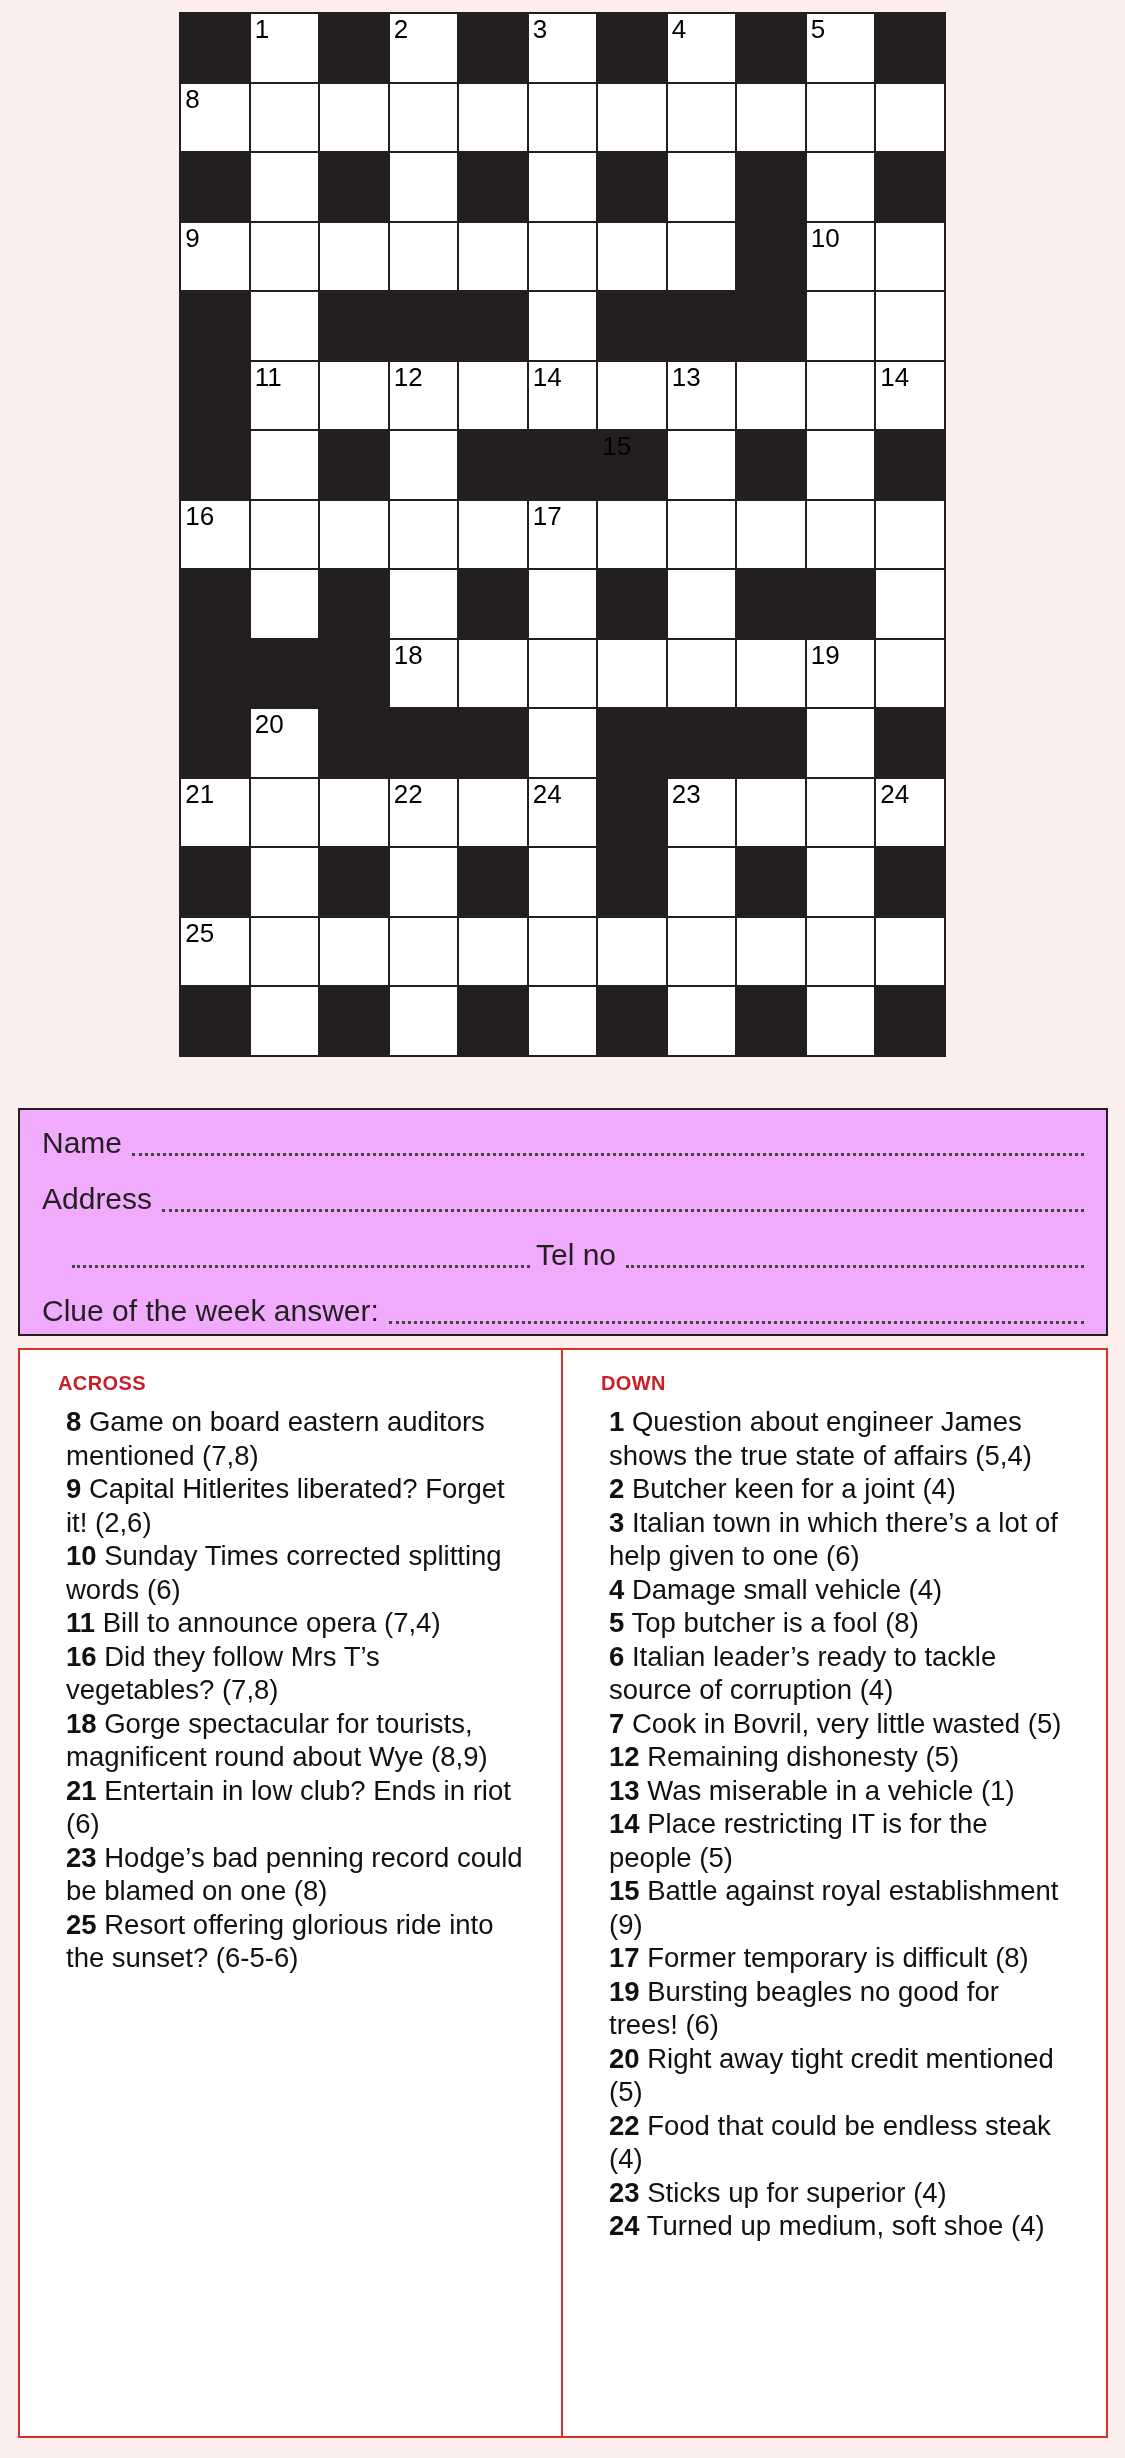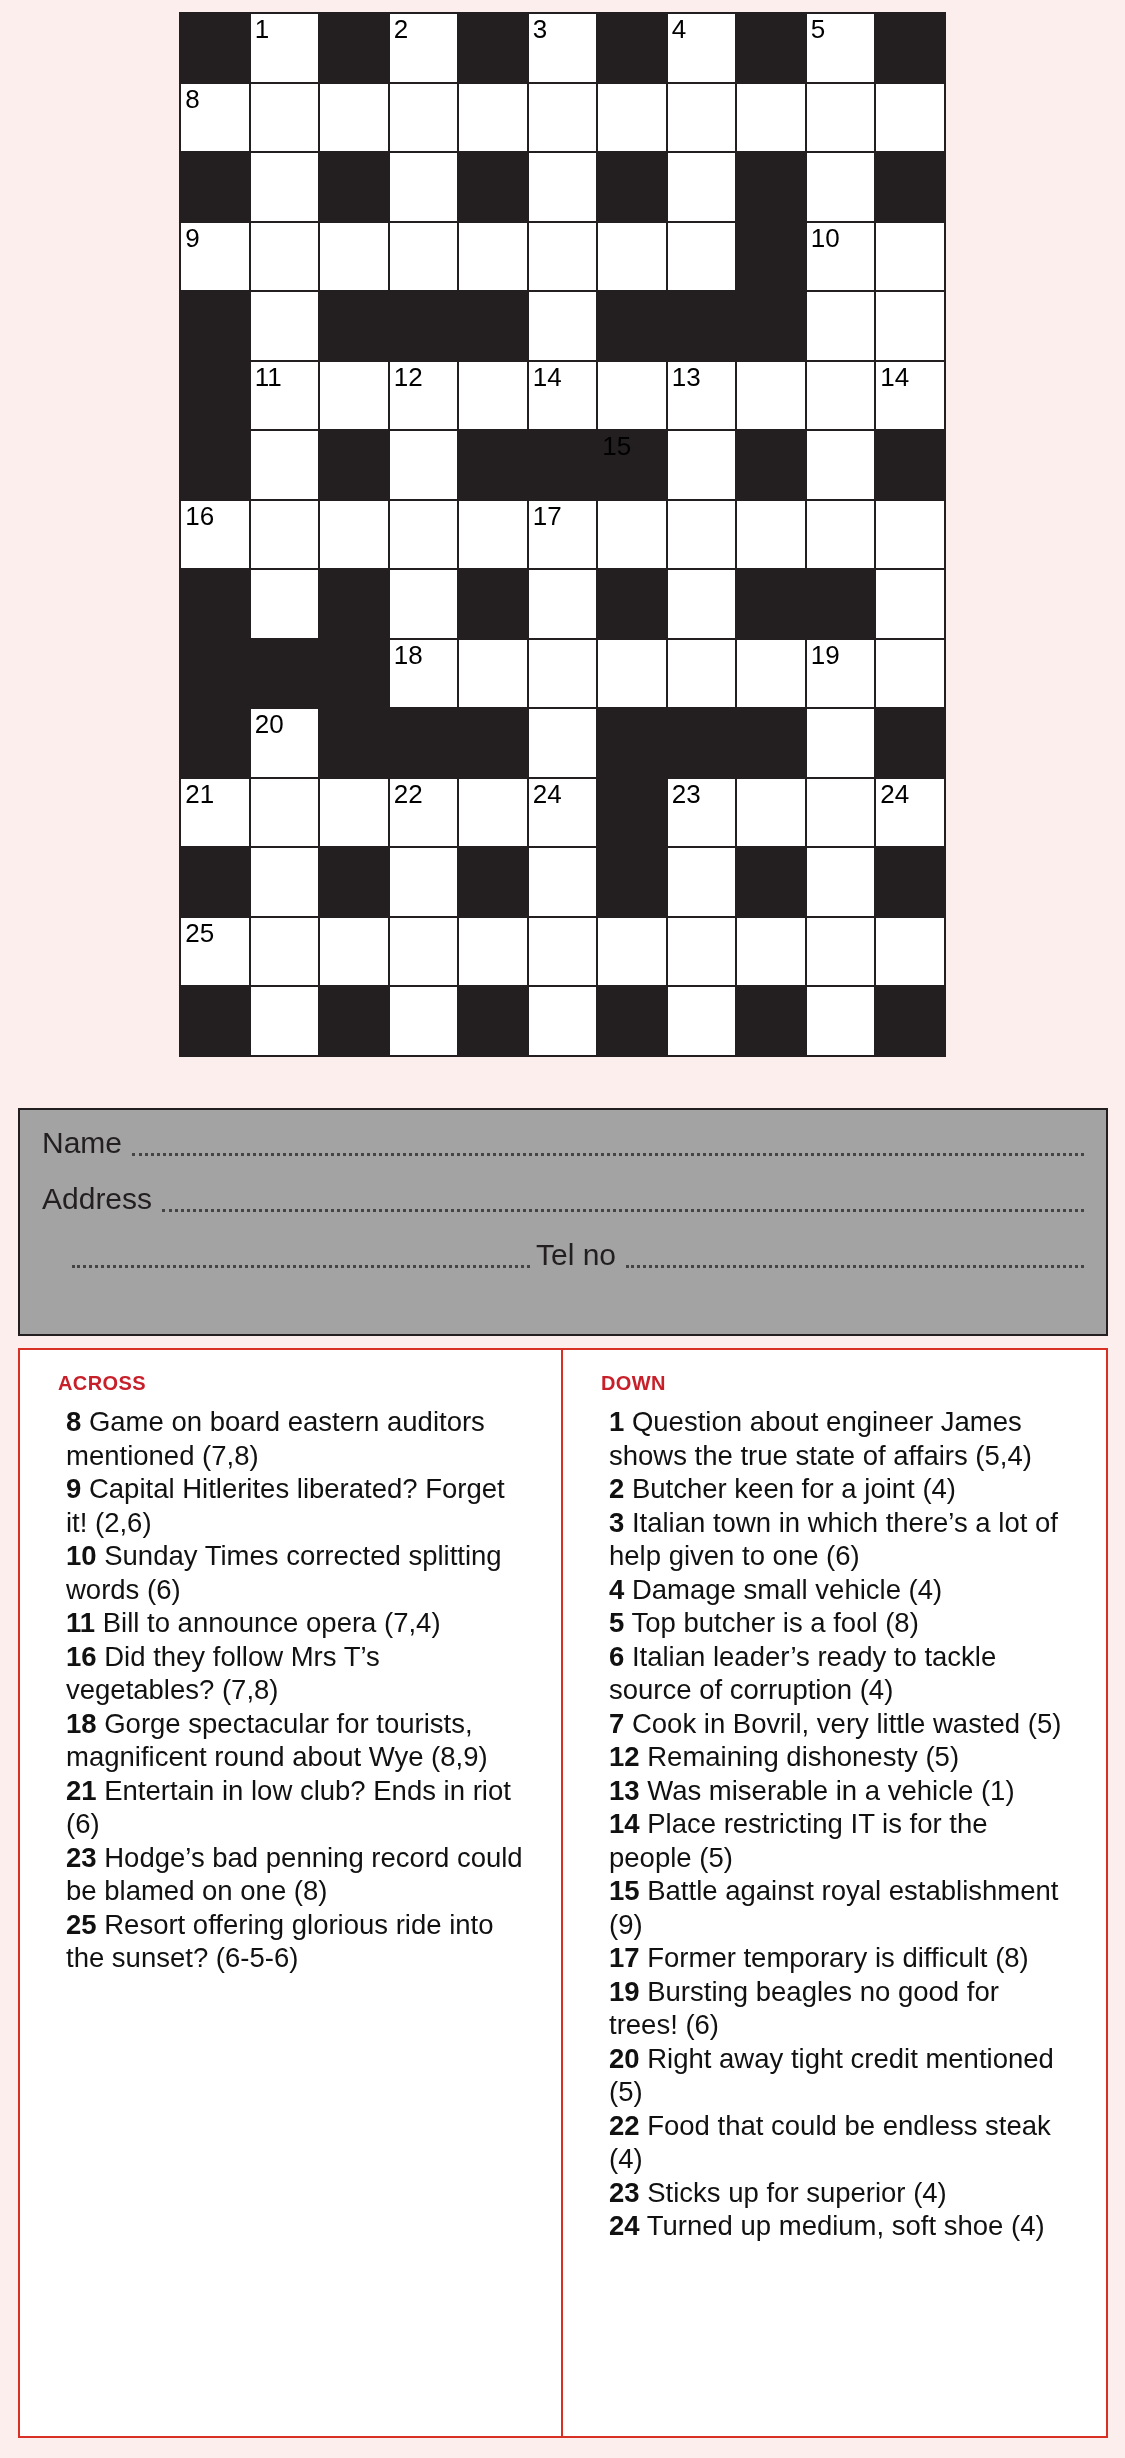--- a/index.html
+++ b/index.html
@@ -52,21 +52,21 @@
     font-family: "Liberation Sans", sans-serif;
   }
 
   
   #form-panel {
     position: absolute;
     left: 18px;
     top: 1108px;
     width: 1090px;
     height: 228px;
-    background: #a3a3a3;
+    background: #f0abfc;
     border: 2px solid #231f20;
   }
   .form-row {
     display: flex;
     align-items: flex-end;
     padding: 0 22px;
     height: 56px;
   }
   .form-label {
     font-size: 30px;
@@ -384,20 +384,24 @@
       <span class="form-label">Name</span>
       <span class="dots"></span>
     </div>
     <div class="form-row">
       <span class="form-label">Address</span>
       <span class="dots"></span>
     </div>
     <div class="form-row tel">
       <span class="dots lead"></span>
       <span class="form-label">Tel no</span>
+      <span class="dots"></span>
+    </div>
+    <div class="form-row">
+      <span class="form-label">Clue of the week answer:</span>
       <span class="dots"></span>
     </div>
   </div>
 
   <div id="clues-panel">
     <div class="clue-col left">
       <div class="col-head">ACROSS</div>
       <div class="clue-list" id="across-list">
           <div class="clue"><span class="n">8</span><span> Game on board eastern auditors mentioned (7,8)</span></div>
           <div class="clue"><span class="n">9</span><span> Capital Hitlerites liberated? Forget it! (2,6)</span></div>

